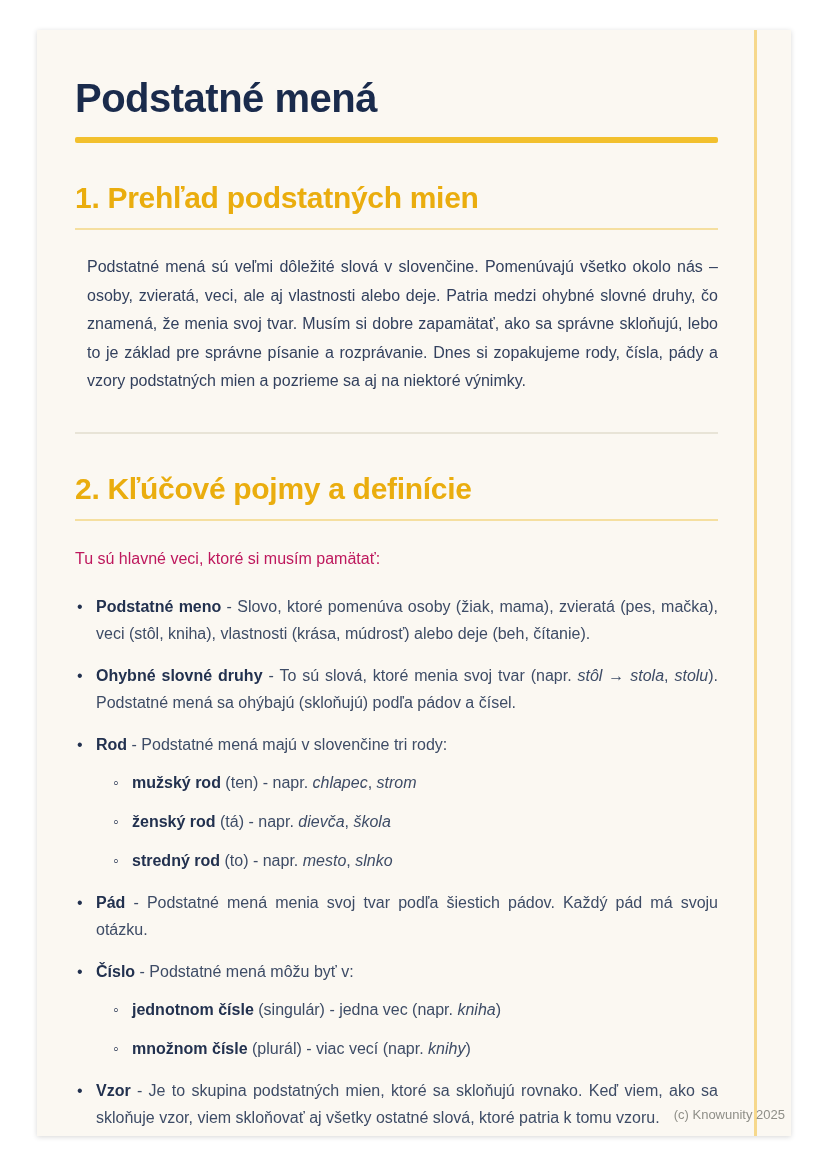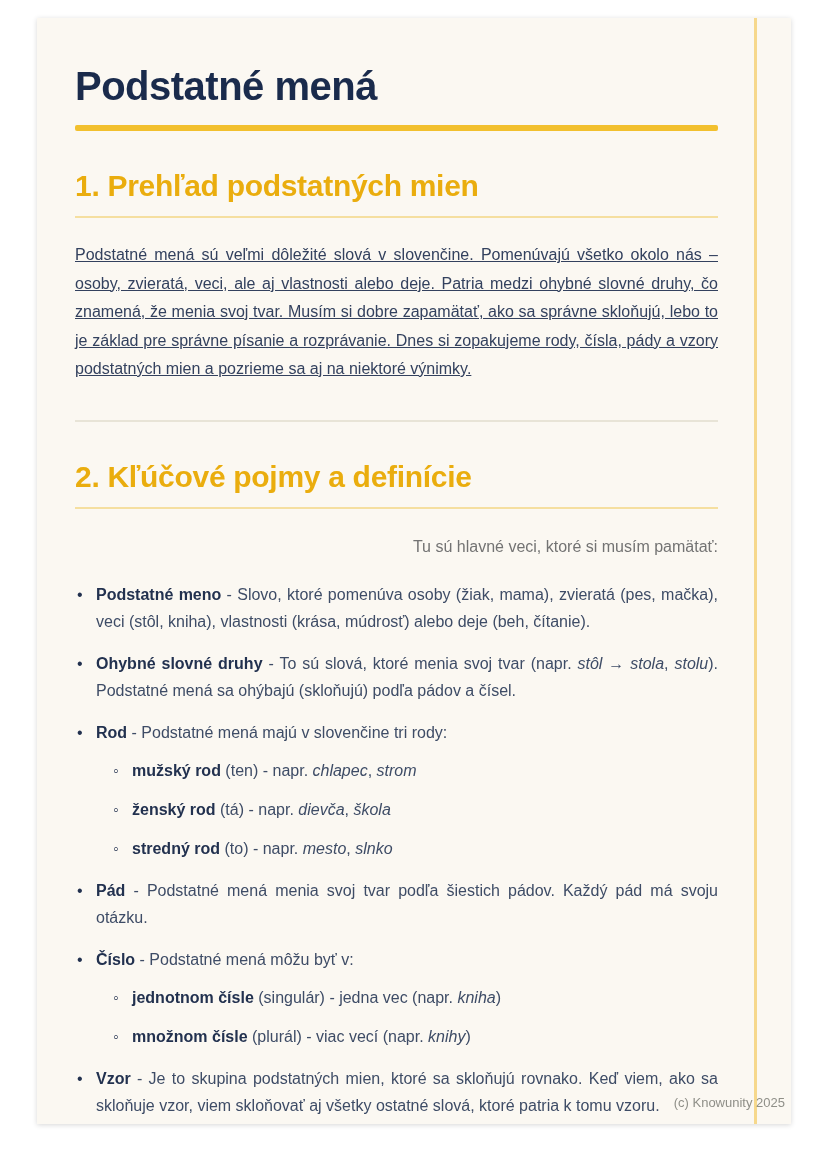--- a/index.html
+++ b/index.html
@@ -13,21 +13,21 @@
   .canvas {
     position: relative;
     width: 828px;
     height: 1171px;
     background: #ffffff;
     overflow: hidden;
   }
   .sheet {
     position: absolute;
     left: 37px;
-    top: 18px;
+    top: 30px;
     width: 754px;
     height: 1106px;
     background: #fbf8f2;
     box-shadow: 0 1px 5px rgba(0,0,0,0.16);
   }
   .margin-line {
     position: absolute;
     left: 717px;
     top: 0;
     width: 3px;
@@ -60,38 +60,36 @@
     font-weight: 700;
     letter-spacing: -0.3px;
     color: #eaad0e;
   }
   .h2-rule {
     margin-top: 13px;
     height: 2px;
     background: #f5dfa0;
   }
   p.para {
-    margin: 23px 0 0 0;
+    margin: 23px 0 0 12px;
     font-size: 16px;
     line-height: 28.5px;
     color: #33415e;
     text-align: justify;
-    text-decoration: underline;
   }
   .divider {
     margin-top: 36px;
     height: 2px;
     background: #e8e4d7;
   }
   p.intro {
     margin: 25px 0 0 0;
     font-size: 16px;
     line-height: 26px;
-    color: #737373;
-    text-align: right;
+    color: #be185d;
   }
   ul.top-list {
     list-style: none;
     margin: 21px 0 0 0;
     padding: 0;
   }
   ul.top-list > li {
     position: relative;
     padding-left: 21px;
     margin-bottom: 15px;

